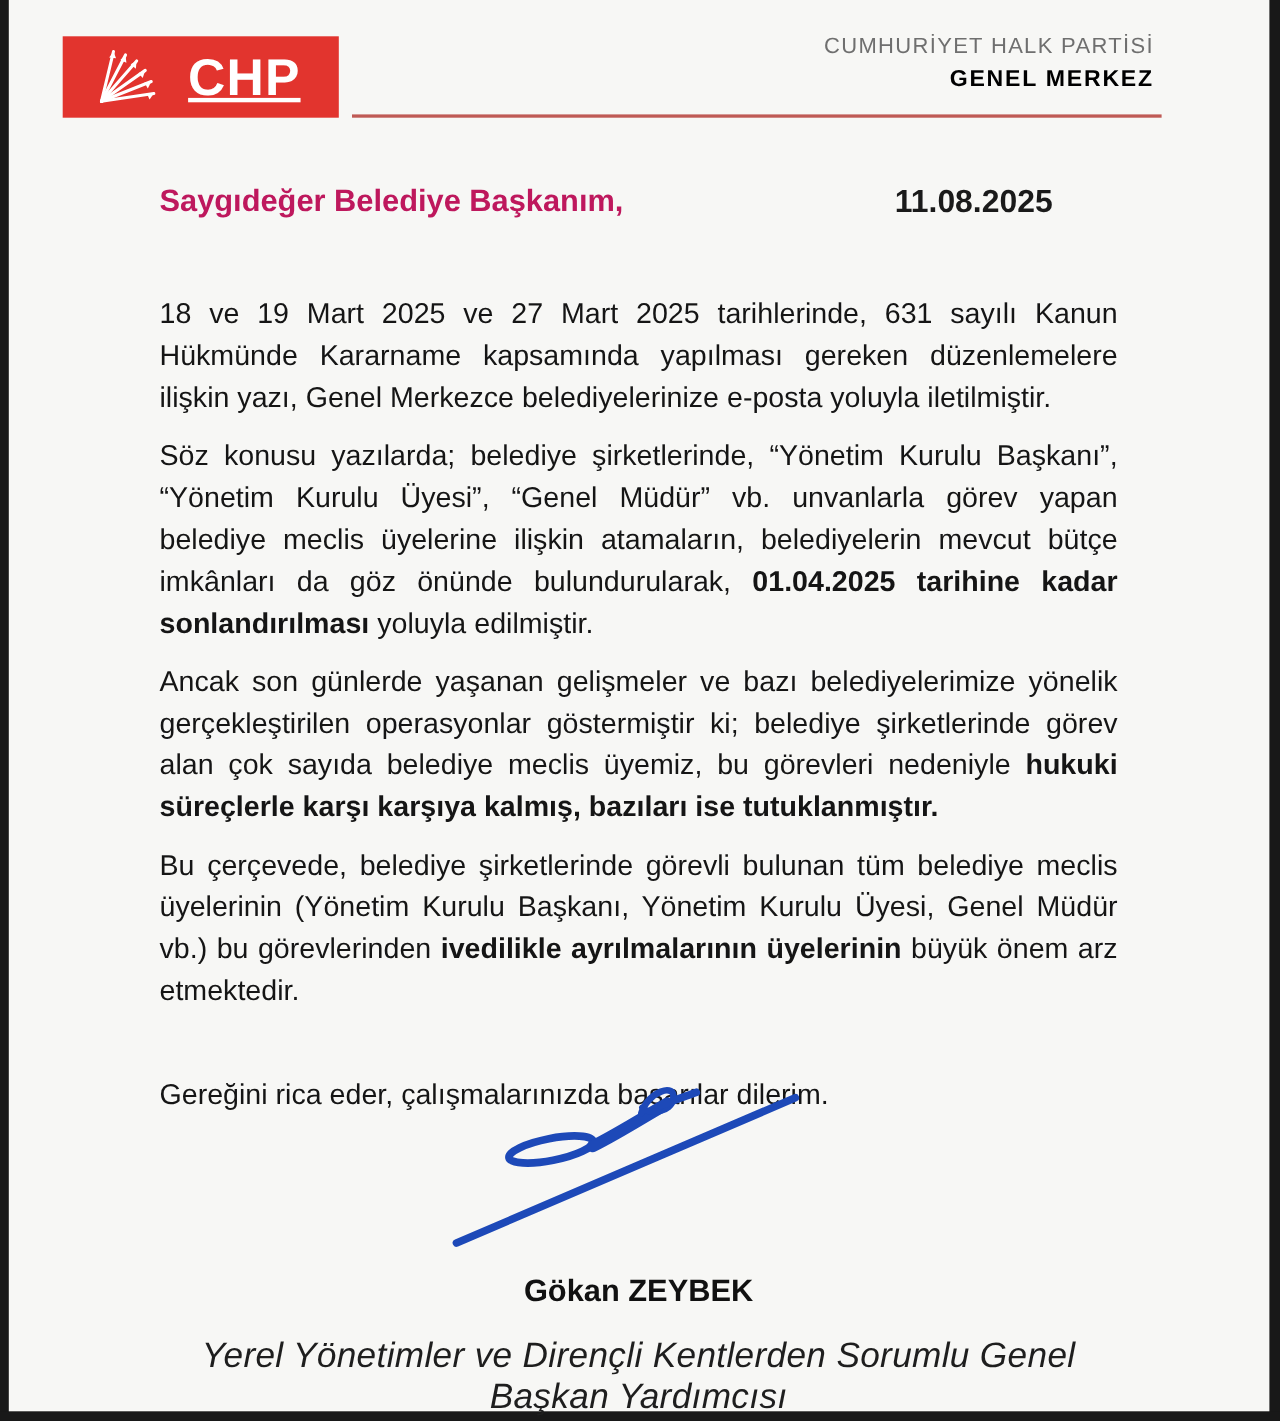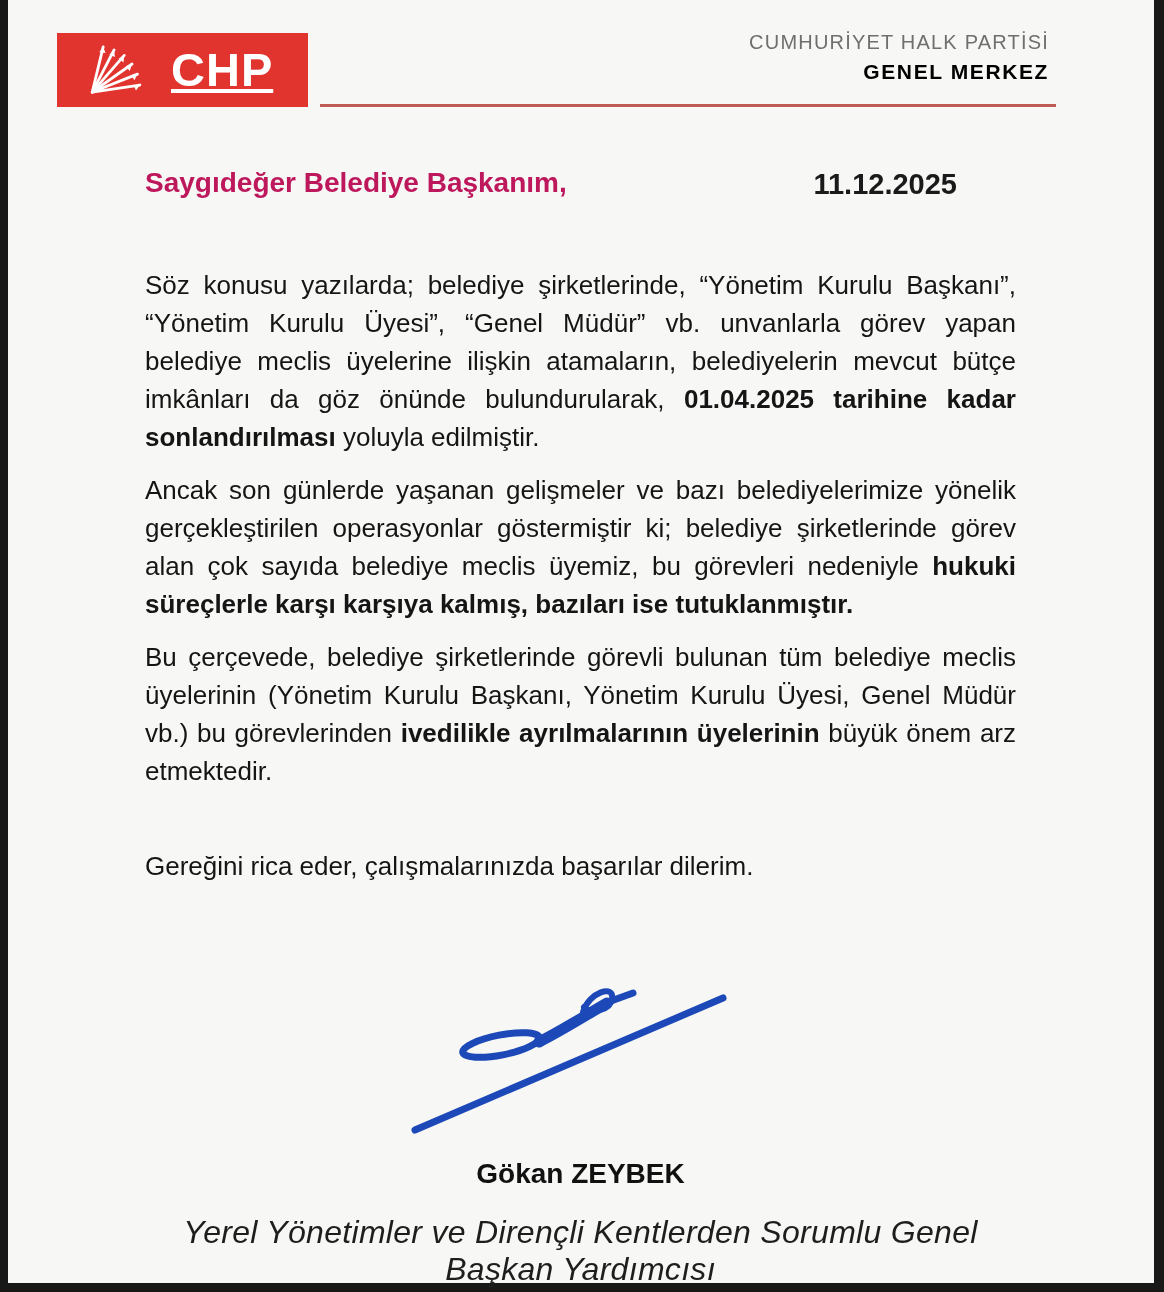--- a/index.html
+++ b/index.html
@@ -105,24 +105,25 @@
     </svg>
     <span class="logo-text">CHP</span>
   </div>
   <div class="header-rule"></div>
   <div class="org-block">
     <div class="org-line1">CUMHURİYET HALK PARTİSİ</div>
     <div class="org-line2">GENEL MERKEZ</div>
   </div>
 
   <div class="salutation">Saygıdeğer Belediye Başkanım,</div>
-  <div class="letter-date">11.12.2025</div>
+  <div class="letter-date">11.08.2025</div>
 
   <div class="body-text">
     <div id="paragraphs">
+        <p><span>18 ve 19 Mart 2025 ve 27 Mart 2025 tarihlerinde, 631 sayılı Kanun Hükmünde Kararname kapsamında yapılması gereken düzenlemelere ilişkin yazı, Genel Merkezce belediyelerinize e-posta yoluyla iletilmiştir.</span></p>
         <p><span>Söz konusu yazılarda; belediye şirketlerinde, “Yönetim Kurulu Başkanı”, “Yönetim Kurulu Üyesi”, “Genel Müdür” vb. unvanlarla görev yapan belediye meclis üyelerine ilişkin atamaların, belediyelerin mevcut bütçe imkânları da göz önünde bulundurularak, </span><span class="b">01.04.2025 tarihine kadar sonlandırılması</span><span> yoluyla edilmiştir.</span></p>
         <p><span>Ancak son günlerde yaşanan gelişmeler ve bazı belediyelerimize yönelik gerçekleştirilen operasyonlar göstermiştir ki; belediye şirketlerinde görev alan çok sayıda belediye meclis üyemiz, bu görevleri nedeniyle </span><span class="b">hukuki süreçlerle karşı karşıya kalmış, bazıları ise tutuklanmıştır.</span></p>
         <p><span>Bu çerçevede, belediye şirketlerinde görevli bulunan tüm belediye meclis üyelerinin (Yönetim Kurulu Başkanı, Yönetim Kurulu Üyesi, Genel Müdür vb.) bu görevlerinden </span><span class="b">ivedilikle ayrılmalarının üyelerinin</span><span> büyük önem arz etmektedir.</span></p>
       </div>
     <p class="closing">Gereğini rica eder, çalışmalarınızda başarılar dilerim.</p>
   </div>
 
   <div class="signature-wrap">
     <svg viewBox="0 0 345 172" width="345" height="172">
       <g stroke="#1d49b8" fill="none" stroke-linecap="round">

